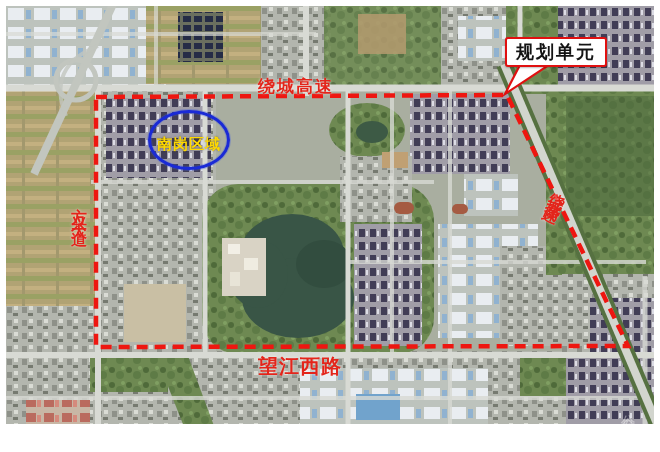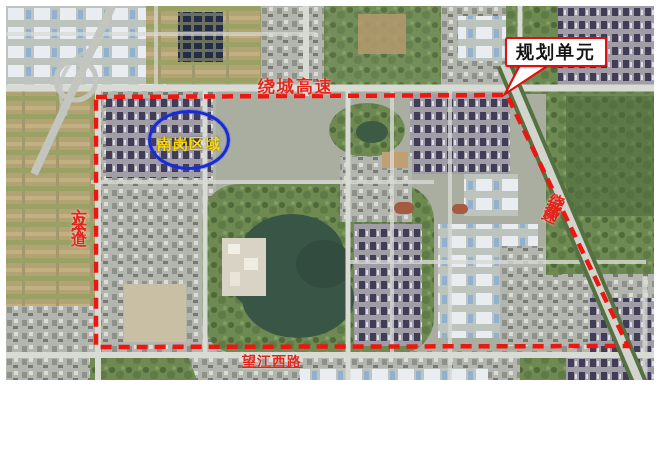--- a/index.html
+++ b/index.html
@@ -1,25 +1,25 @@
 <!DOCTYPE html>
 <html><head>
 <meta charset="utf-8">
 <style>
   html,body{margin:0;padding:0;background:#ffffff;}
   body{font-family:"Liberation Sans", sans-serif;}
-  .stage{position:relative;width:660px;height:380px;background:#ffffff;overflow:hidden;}
+  .stage{position:relative;width:660px;height:424px;background:#ffffff;overflow:hidden;}
   .map{position:absolute;left:6px;top:6px;width:648px;height:440px;overflow:hidden;background:#a9ae9f;}
   .map svg.base{position:absolute;left:0;top:0;filter:blur(0.45px) saturate(0.95);}
   .overlay{position:absolute;left:0;top:0;width:648px;height:440px;pointer-events:none;}
   .lbl{position:absolute;font-weight:bold;color:#e3251b;
        text-shadow:0 0 3px rgba(255,255,255,0.55), 0 0 1px rgba(255,255,255,0.4);
        white-space:nowrap;z-index:5;}
   .lbl-top{left:252px;top:69px;font-size:17px;letter-spacing:2px;}
-  .lbl-bottom{left:236px;top:347px;font-size:14px;letter-spacing:1px;text-decoration:underline;}
+  .lbl-bottom{left:252px;top:347px;font-size:20px;letter-spacing:1px;}
   .lbl-left{left:62px;top:188px;font-size:16px;writing-mode:vertical-rl;letter-spacing:8px;}
   .lbl-right{left:548px;top:176px;font-size:16px;writing-mode:vertical-rl;letter-spacing:5px;
              transform:rotate(23deg);transform-origin:top center;}
   .callout{position:absolute;left:499px;top:31px;z-index:6;background:#ffffff;
            border:2.5px solid #e01010;border-radius:3px;padding:1px 9px;
            font-size:18px;font-weight:bold;color:#141414;letter-spacing:2px;
            box-shadow:0 1px 2px rgba(0,0,0,0.25);white-space:nowrap;}
   .zone-oval{position:absolute;left:142px;top:104px;width:76px;height:54px;z-index:5;
              border:3.5px solid #1a2ad6;border-radius:50%;
              box-shadow:0 0 0 1px rgba(60,90,230,0.35), inset 0 0 0 1px rgba(60,90,230,0.3);

